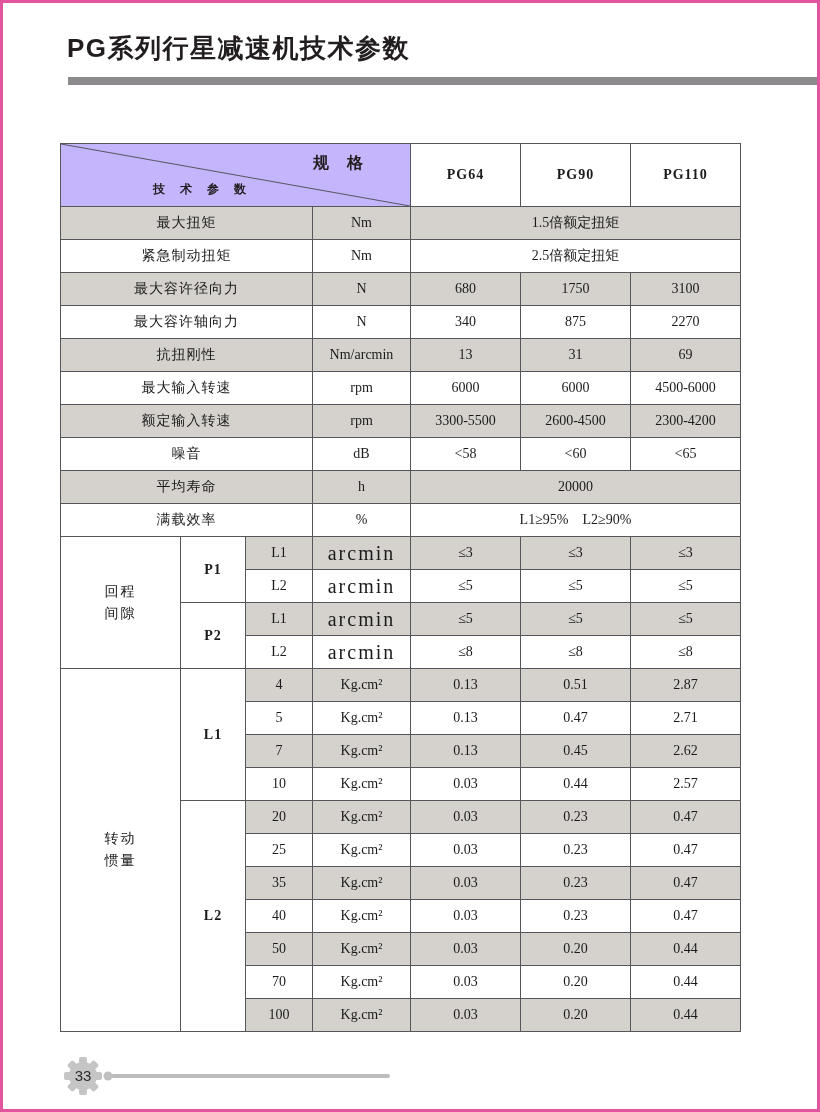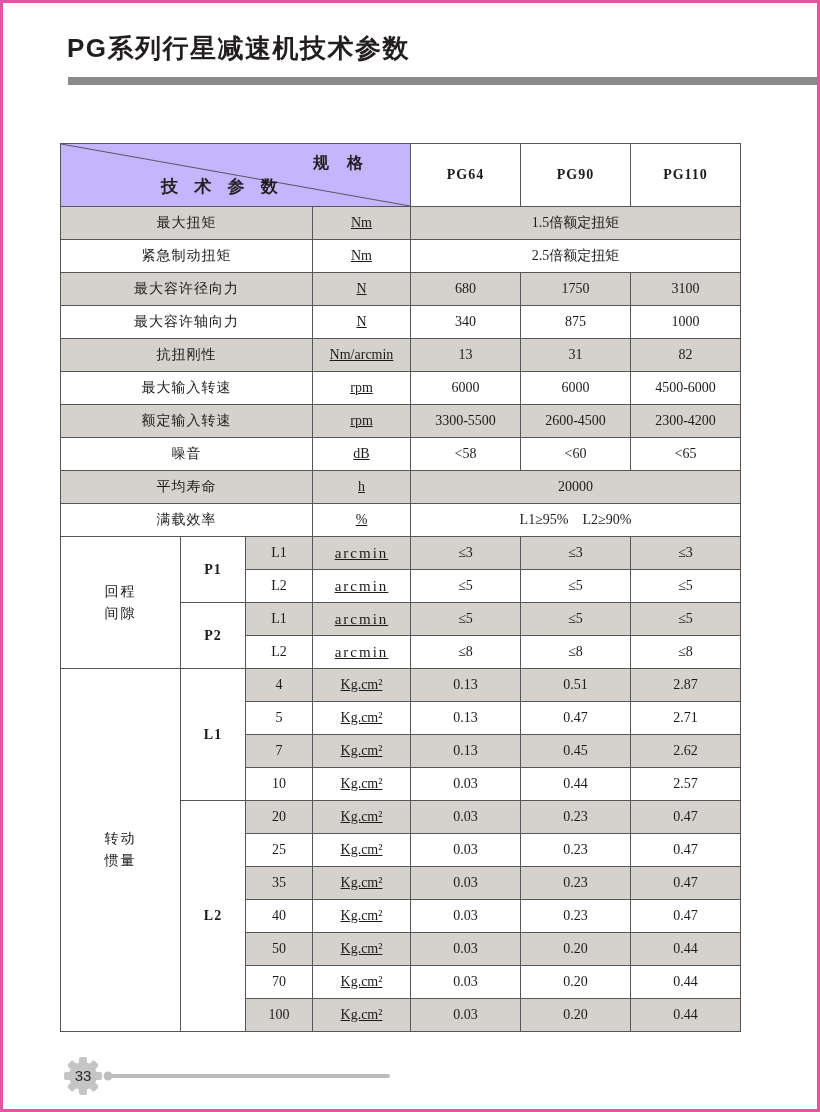--- a/index.html
+++ b/index.html
@@ -39,38 +39,38 @@
     overflow:hidden;
   }
   table.spec thead td { height:62px; }
   td.model-cell {
     font-family:"Liberation Sans", sans-serif;
     font-size:15px; letter-spacing:1px; color:#231f20;
     background:#ffffff;
     font-weight:bold;
   }
   td.param { letter-spacing:1px; }
-  td.unit { font-size:13px;text-decoration:underline; }
-  td.unit.arcmin { font-size:15px; letter-spacing:2px;text-align:center; }
+  td.unit { font-size:13px; }
+  td.unit.arcmin { font-size:20px; letter-spacing:2px;text-align:center; }
   td.value { font-size:14px; }
   td.grade, td.stage { font-size:15px; letter-spacing:1px; background:#ffffff;font-weight:bold; }
   td.group { background:#ffffff; font-size:15px; letter-spacing:2px; }
   td.group div { line-height:22px;text-align:center; }
   .shaded { background:#d5d2cd; }
   .unshaded { background:#ffffff; }
   td.diag-cell { position:relative; background:#c4b5fd; padding:0; }
   td.diag-cell svg { position:absolute; left:0; top:0; width:100%; height:100%; display:block; }
   .spec-label {
     position:absolute; top:9px; left:252px;
     font-size:16px; font-weight:bold; color:#221e1f;
     letter-spacing:7px; white-space:nowrap;
   }
   .param-label {
-    position:absolute; bottom:8px; left:100px;
-    font-size:17px; font-weight:bold; color:#221e1f;
+    position:absolute; bottom:8px; left:92px;
+    font-size:12px; font-weight:bold; color:#221e1f;
     letter-spacing:6px; white-space:nowrap;
   }
   .footer-deco { position:absolute; left:58px; top:1049px; }
 </style>
 </head>
 <body>
 
 <div class="page">
 
   <div class="doc-title">PG系列行星减速机技术参数</div>
@@ -116,28 +116,28 @@
           <td class="unit shaded">N</td>
           <td class="value shaded">680</td>
           <td class="value shaded">1750</td>
           <td class="value shaded">3100</td>
         </tr>
         <tr>
           <td class="param unshaded" colspan="3">最大容许轴向力</td>
           <td class="unit unshaded">N</td>
           <td class="value unshaded">340</td>
           <td class="value unshaded">875</td>
-          <td class="value unshaded">1000</td>
+          <td class="value unshaded">2270</td>
         </tr>
         <tr>
           <td class="param shaded" colspan="3">抗扭刚性</td>
           <td class="unit shaded">Nm/arcmin</td>
           <td class="value shaded">13</td>
           <td class="value shaded">31</td>
-          <td class="value shaded">82</td>
+          <td class="value shaded">69</td>
         </tr>
         <tr>
           <td class="param unshaded" colspan="3">最大输入转速</td>
           <td class="unit unshaded">rpm</td>
           <td class="value unshaded">6000</td>
           <td class="value unshaded">6000</td>
           <td class="value unshaded">4500-6000</td>
         </tr>
         <tr>
           <td class="param shaded" colspan="3">额定输入转速</td>

